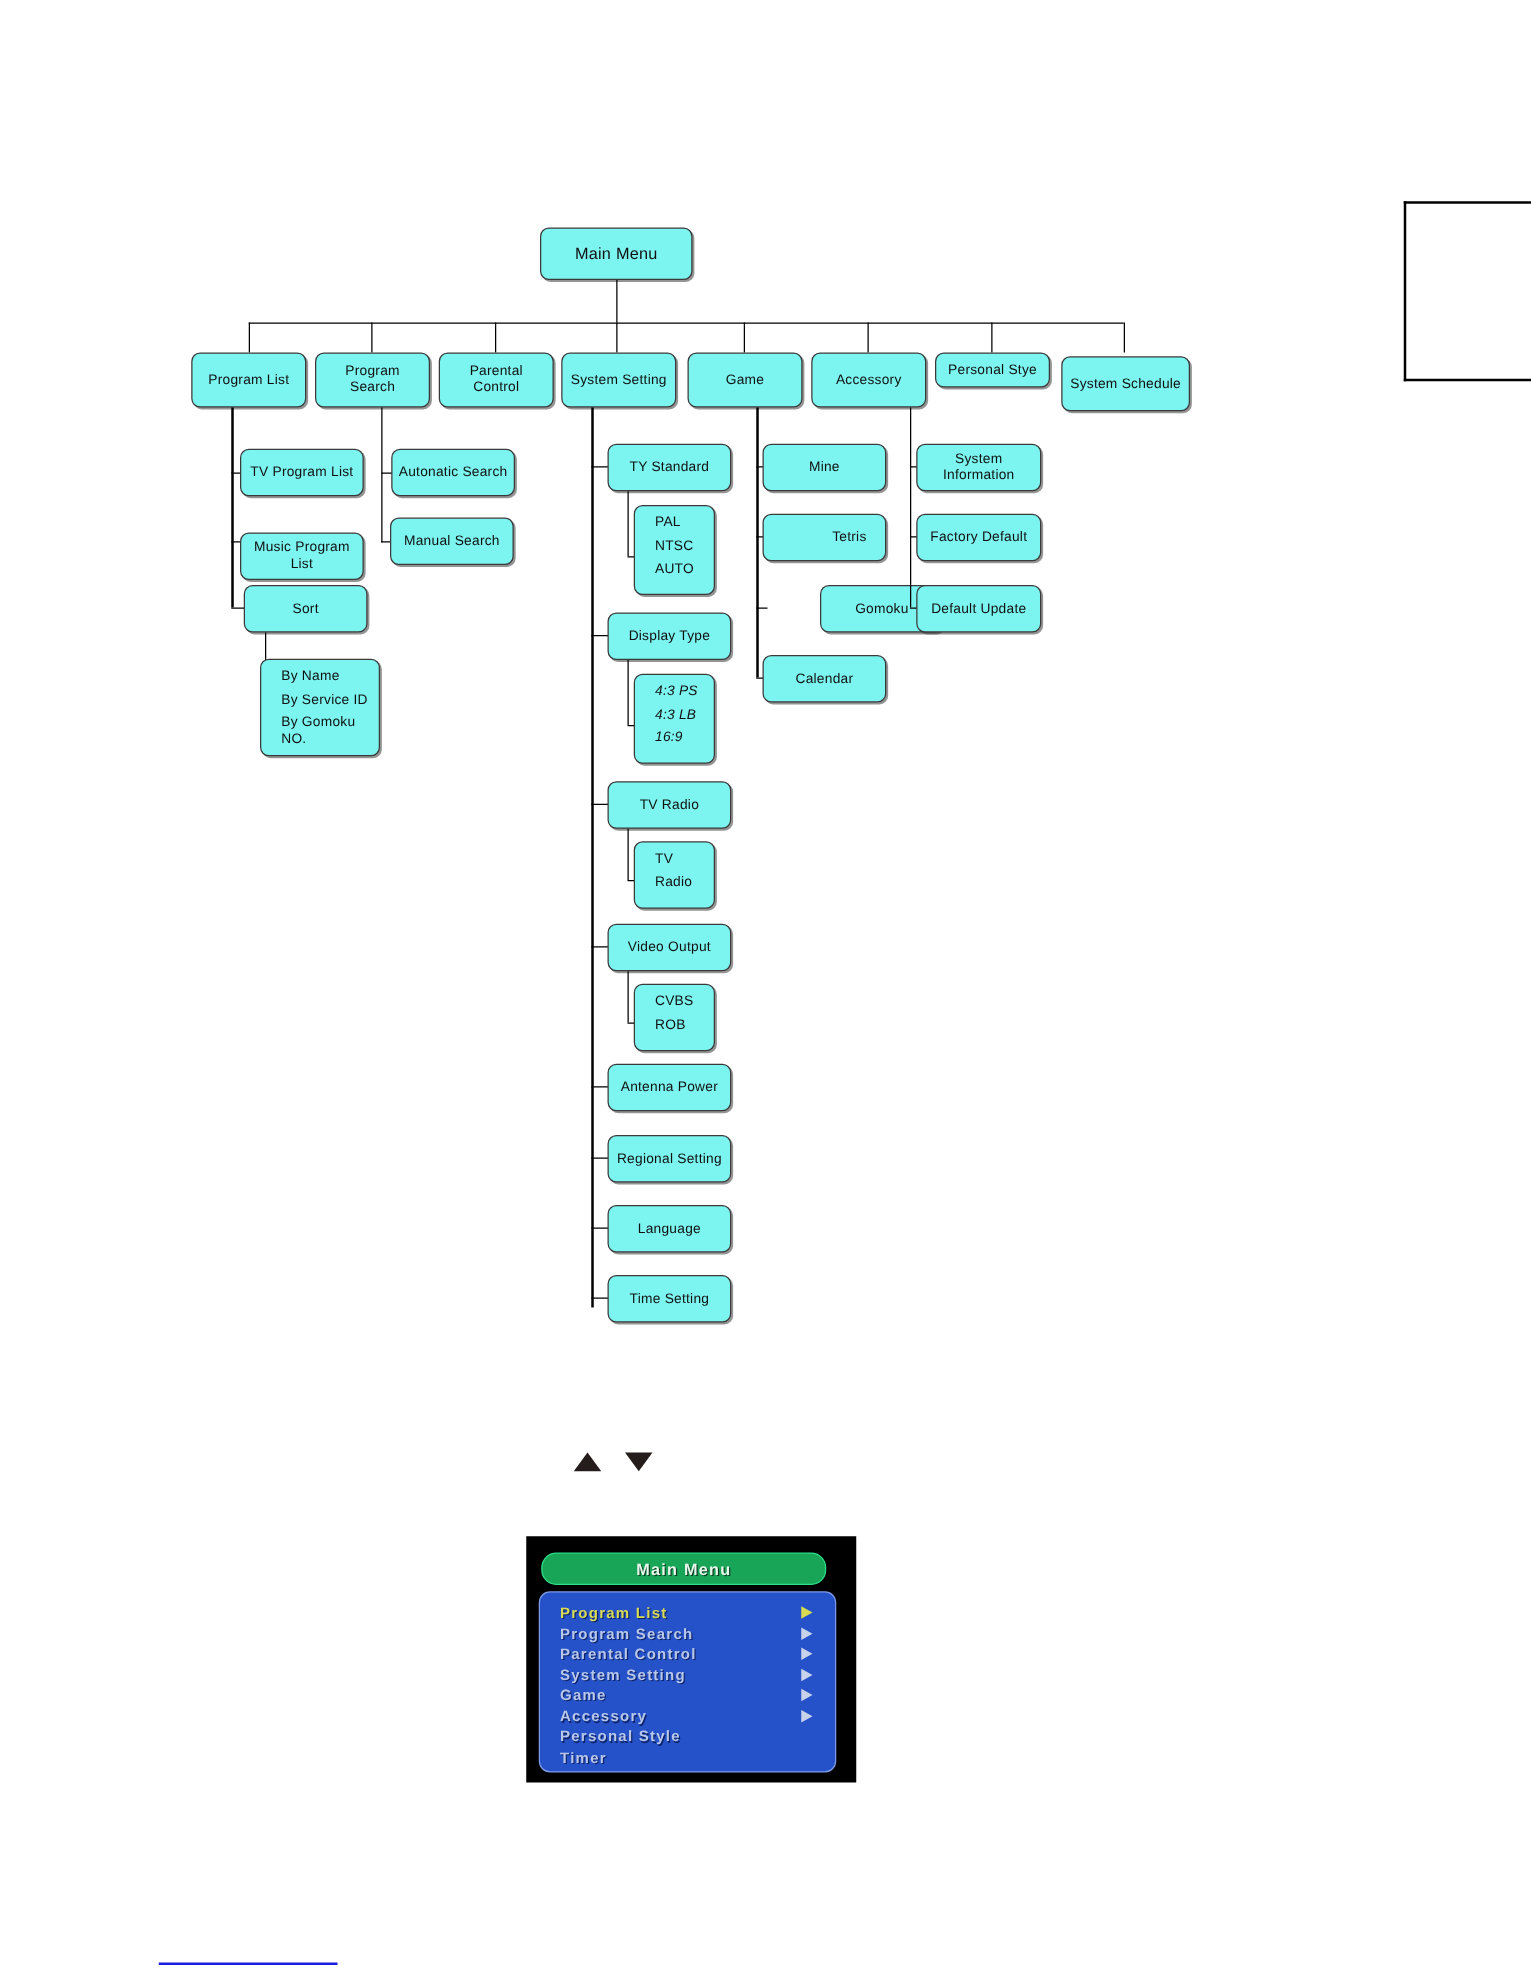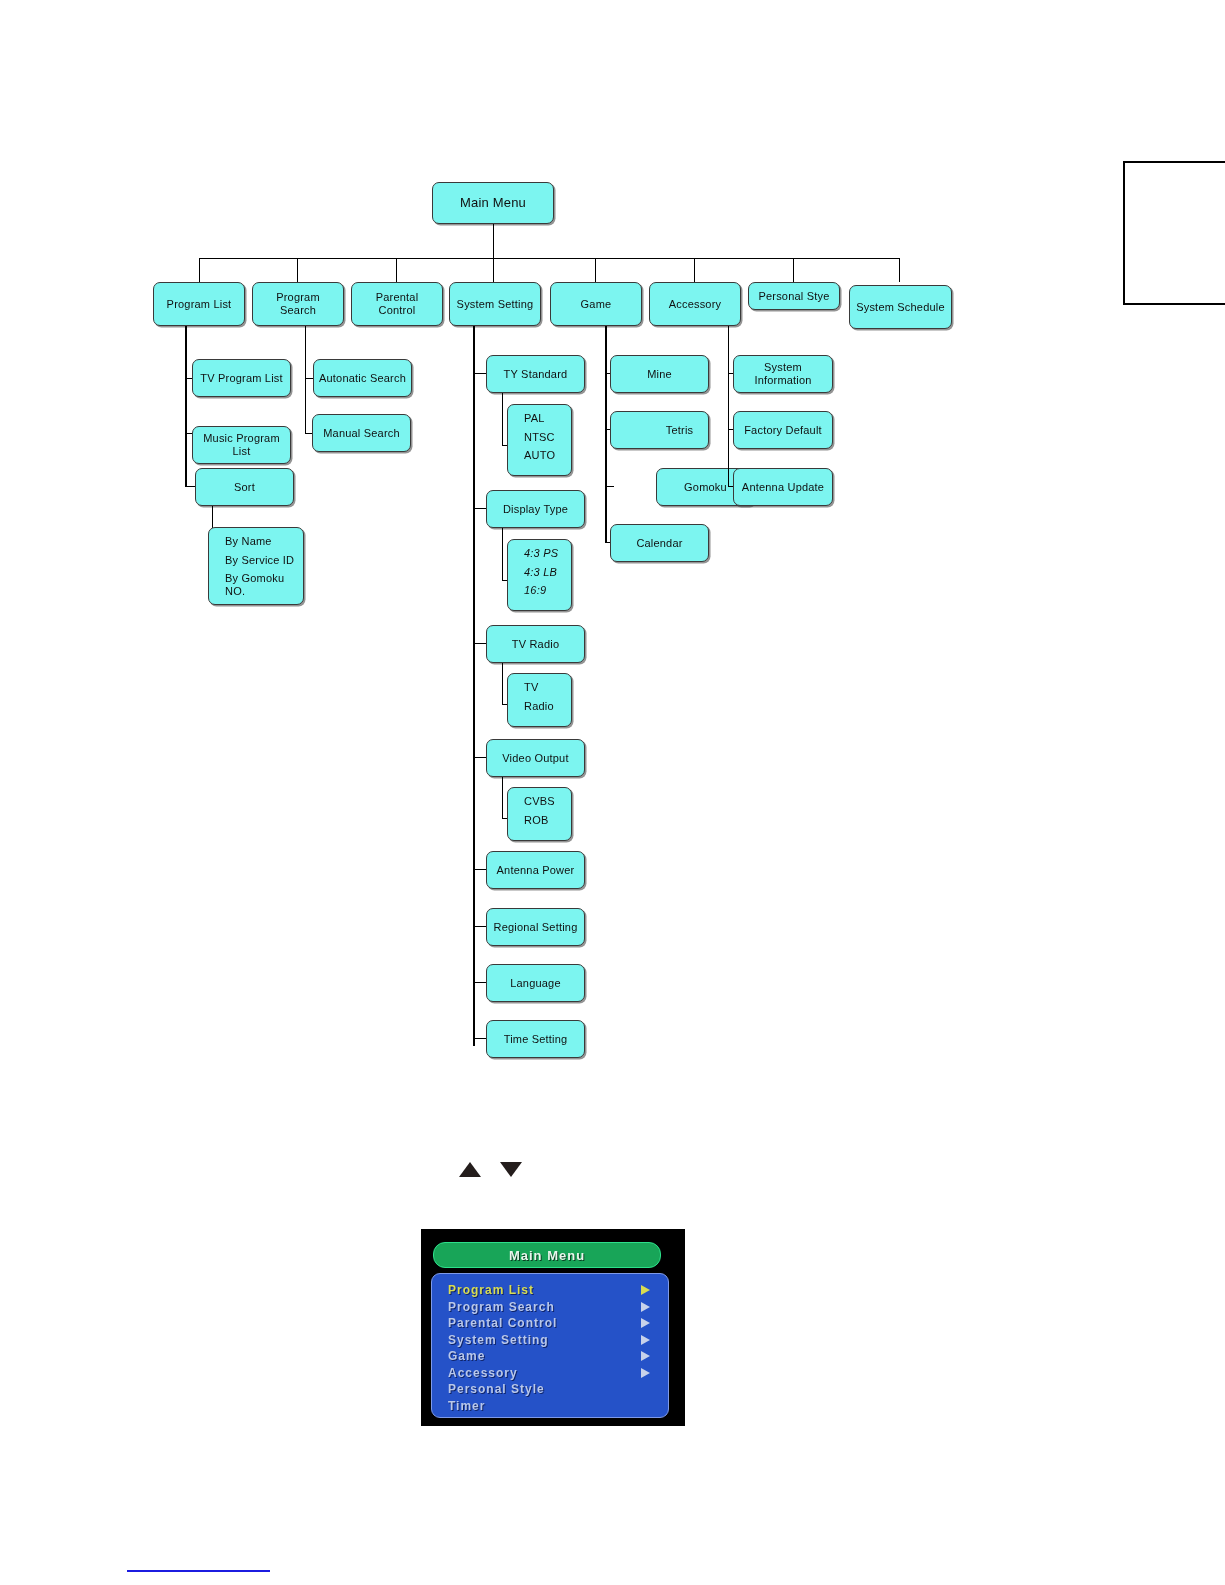--- a/index.html
+++ b/index.html
@@ -264,21 +264,21 @@
   <div class="node" style="left:610px; top:468px; width:99px; height:38px;margin-left:46px;">Gomoku</div>
   <div class="node" style="left:610px; top:524px; width:99px; height:38px;">Calendar</div>
 
   <div class="ln v" style="left:728px; top:326px; height:160px;"></div>
   <div class="ln h" style="left:728px; top:373px; width:9px;"></div>
   <div class="ln h" style="left:728px; top:429px; width:9px;"></div>
   <div class="ln h" style="left:728px; top:486px; width:9px;"></div>
 
   <div class="node" style="left:733px; top:355px; width:100px; height:38px;">System Information</div>
   <div class="node" style="left:733px; top:411px; width:100px; height:38px;">Factory Default</div>
-  <div class="node" style="left:733px; top:468px; width:100px; height:38px;">Antenna Update</div>
+  <div class="node" style="left:733px; top:468px; width:100px; height:38px;">Default Update</div>
 
 </div>
 
 <div class="stub-box" style="left:1123px; top:161px; width:102px; height:140px;"></div>
 
 <div class="tri up" style="left:459px; top:1162px;"></div>
 <div class="tri down" style="left:500px; top:1162px;"></div>
 
 <div class="osd" style="left:421px; top:1229px; width:264px; height:197px;">
   <div class="osd-title">Main Menu</div>

